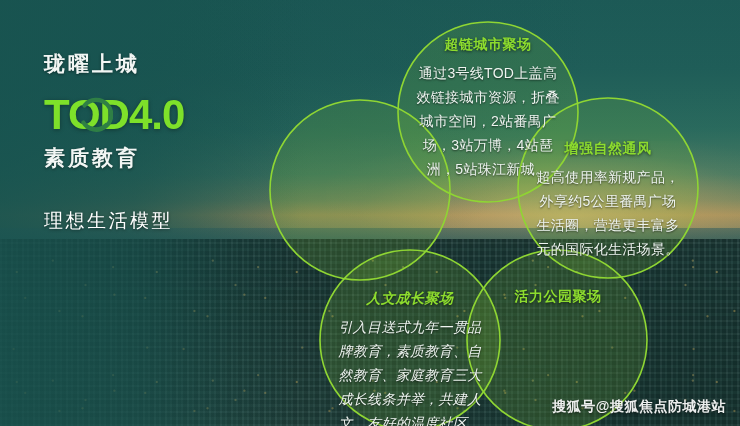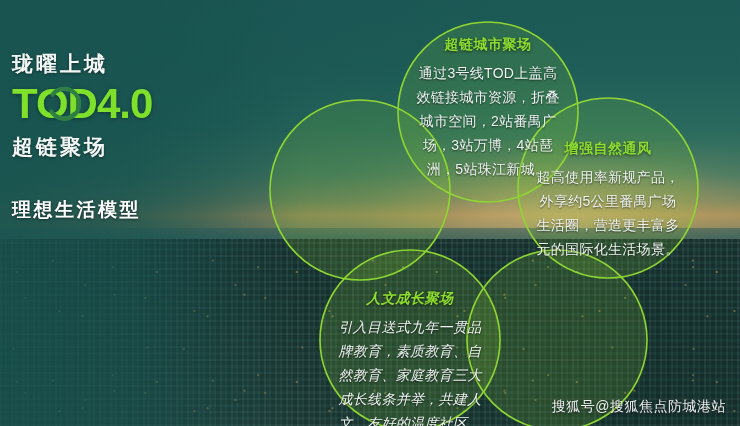--- a/index.html
+++ b/index.html
@@ -136,35 +136,35 @@
         rgba(24,84,80,0.80) 0%,
         rgba(24,84,80,0.62) 45%,
         rgba(24,84,80,0.20) 80%,
         rgba(24,84,80,0.0) 100%);
     pointer-events: none;
   }
 
   
   .headline {
     position: absolute;
-    left: 12px;
+    left: 44px;
     top: 52px;
     width: 250px;
   }
   .headline .line-sub-top {
     color: #f2f6f4;
     font-size: 21px;
     font-weight: bold;
     letter-spacing: 3px;
     line-height: 1.1;
     text-shadow: 0 1px 3px rgba(0,0,0,0.45);
   }
   .logo-row {
     position: relative;
-    margin-top: 6px;
+    margin-top: 17px;
     height: 46px;
   }
   .logo-text {
     color: #7ee02a;
     font-size: 42px;
     font-weight: bold;
     letter-spacing: -1px;
     line-height: 46px;
     text-shadow: 0 1px 4px rgba(0,0,0,0.35);
   }
@@ -180,21 +180,21 @@
     color: #f2f6f4;
     font-size: 21px;
     font-weight: bold;
     letter-spacing: 3px;
     margin-top: 6px;
     text-shadow: 0 1px 3px rgba(0,0,0,0.45);
   }
   .headline .line-sub-bot {
     color: #ffffff;
     font-size: 19px;
-    font-weight: bold;
+    font-weight: normal;
     letter-spacing: 2.5px;
     margin-top: 36px;
     text-shadow: 0 1px 3px rgba(0,0,0,0.5);
   }
 
   
   #venn {
     position: absolute;
     left: 0; top: 0;
     width: 740px; height: 426px;
@@ -231,21 +231,21 @@
   #b-bleft  { left: 322px; top: 290px; font-style: italic; }
   #b-bright { left: 470px; top: 288px; }
 
   
   .watermark {
     position: absolute;
     right: 14px;
     bottom: 10px;
     color: rgba(255,255,255,0.92);
     font-size: 14px;
-    font-weight: normal;
+    font-weight: bold;
     letter-spacing: 0.5px;
     text-shadow: 0 1px 3px rgba(0,0,0,0.6);
   }
 </style>
 </head>
 <body>
 
 <div id="stage">
 
   <div class="bg-base"></div>
@@ -261,21 +261,21 @@
     <div class="line-sub-top">珑曜上城</div>
 
     <div class="logo-row">
       <div class="logo-text">TOD4.0</div>
       <svg class="logo-ring" viewBox="0 0 36 38">
         <path d="M7.5 9.5 A15 15 0 1 1 6.4 26.5" fill="none" stroke="#2f7f45" stroke-width="4.2" stroke-linecap="round"></path>
         <path d="M29.0 28.6 A15 15 0 0 1 9.0 29.4" fill="none" stroke="#2f7f45" stroke-width="3.4" stroke-linecap="round"></path>
       </svg>
     </div>
 
-    <div class="line-sub-mid">超链聚场</div>
+    <div class="line-sub-mid">素质教育</div>
 
     <div class="line-sub-bot">理想生活模型</div>
   </div>
 
   <svg id="venn" viewBox="0 0 740 426">
     <g id="venn-circles">
         <circle cx="488" cy="112" r="90" fill="rgba(141,214,51,0.16)" stroke="#8fd633" stroke-width="1.6"></circle>
         <circle cx="360" cy="190" r="90" fill="rgba(141,214,51,0.16)" stroke="#8fd633" stroke-width="1.6"></circle>
         <circle cx="608" cy="188" r="90" fill="rgba(141,214,51,0.16)" stroke="#8fd633" stroke-width="1.6"></circle>
         <circle cx="410" cy="340" r="90" fill="rgba(141,214,51,0.16)" stroke="#8fd633" stroke-width="1.6"></circle>
@@ -295,17 +295,18 @@
     <div class="bub-title">增强自然通风</div>
     <div class="bub-body">超高使用率新规产品，外享约5公里番禺广场生活圈，营造更丰富多元的国际化生活场景。</div>
   </div>
 
   <div class="bubble" id="b-bleft">
     <div class="bub-title">人文成长聚场</div>
     <div class="bub-body">引入目送式九年一贯品牌教育，素质教育、自然教育、家庭教育三大成长线条并举，共建人文、友好的温度社区。</div>
   </div>
 
   <div class="bubble" id="b-bright">
+    <div class="bub-title">活力公园聚场</div>
   </div>
 
   <div class="watermark">搜狐号@搜狐焦点防城港站</div>
 
 </div>
 
 </body></html>

